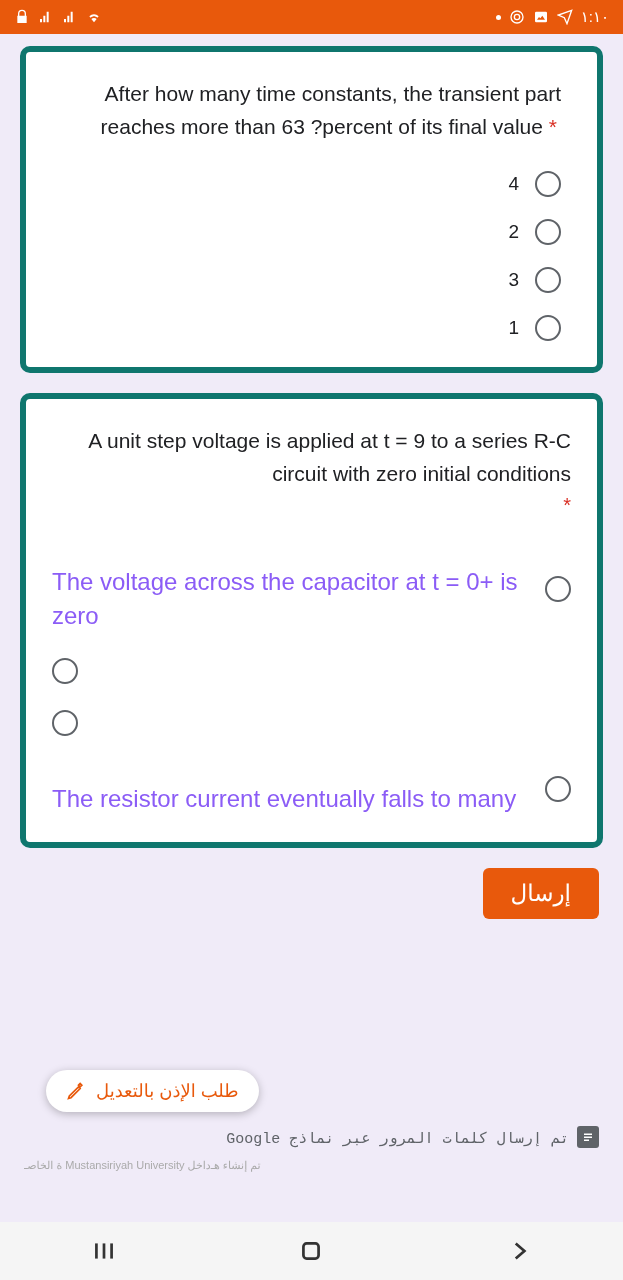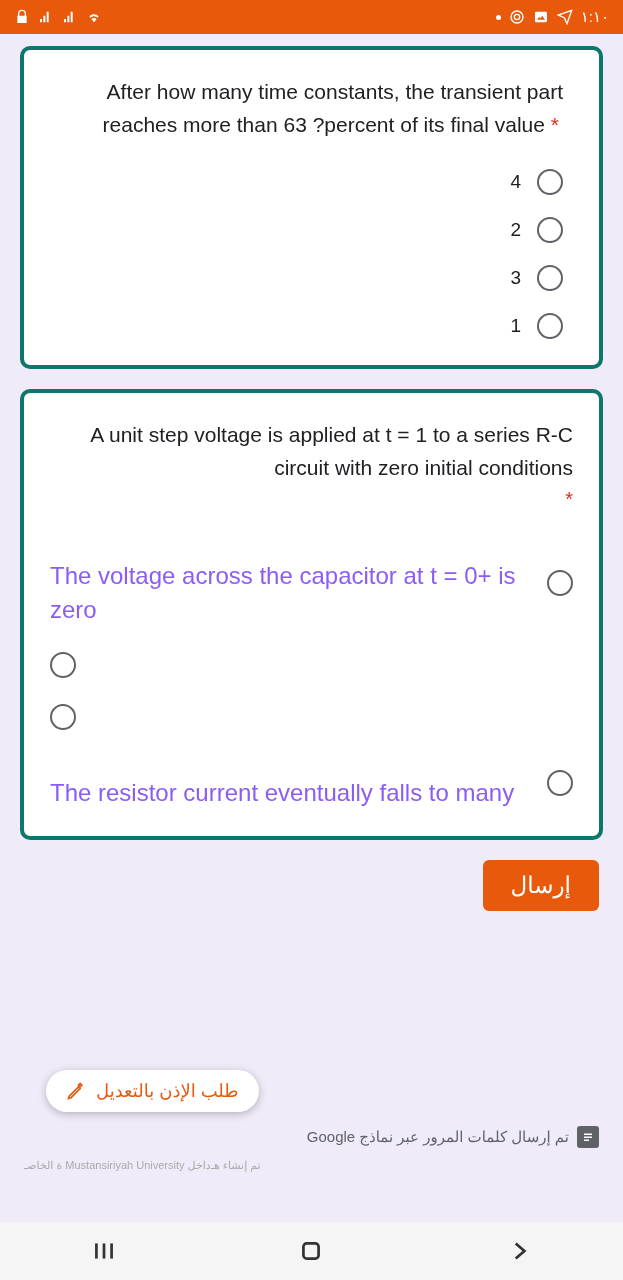--- a/index.html
+++ b/index.html
@@ -25,21 +25,21 @@
   .content {
     flex: 1;
     background: #f0ebf8;
     padding: 12px 20px 0 20px;
     overflow: hidden;
     position: relative;
   }
 
   .card {
     background: #fff;
-    border: 4px solid #0f766e;
+    border: 6px solid #0f766e;
     border-radius: 10px;
     margin-bottom: 20px;
     padding: 26px 26px 26px 26px;
   }
 
   
   .q1-text {
     font-size: 21px;
     color: #202124;
     text-align: right;
@@ -135,25 +135,26 @@
     margin-top: 32px;
   }
   .pencil-svg { width: 20px; height: 20px; }
 
   
   .footer-line {
     position: absolute;
     right: 24px;
     bottom: 74px;
     display: flex;
-    align-items: center;
+    align-items: flex-end;
     gap: 8px;
     color: #5f6368;
     font-size: 15px;
     direction: rtl;
+    font-family: Liberation Mono, monospace;
   }
   .footer-icon {
     width: 22px; height: 22px;
     background: #5f6368;
     border-radius: 3px;
     display: flex; align-items:center; justify-content:center;
     color:#fff; font-size:12px;
   }
 
   .partial-footer {
@@ -235,21 +236,21 @@
         <span class="radio"></span>
       </div>
       <div class="opt-row-rtl">
         <span class="opt-label-num">1</span>
         <span class="radio"></span>
       </div>
     </div>
   </div>
 
   <div class="card">
-    <div class="q2-text">A unit step voltage is applied at t = 1 to a series R-C circuit with zero initial conditions</div>
+    <div class="q2-text">A unit step voltage is applied at t = 9 to a series R-C circuit with zero initial conditions</div>
     <div class="asterisk-line">*</div>
     <div class="options-ltr">
       <div class="opt-row-ltr">
         <span class="opt-label-txt">The voltage across the capacitor at t = 0+ is zero</span>
         <span class="radio"></span>
       </div>
       <div class="opt-row-ltr">
         <span class="radio"></span>
       </div>
       <div class="opt-row-ltr">

